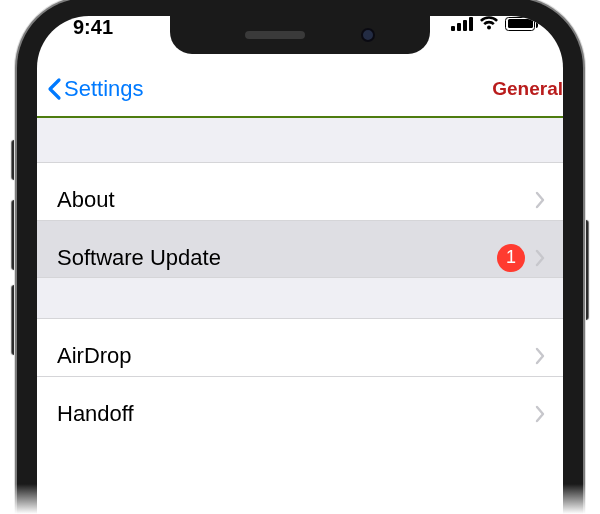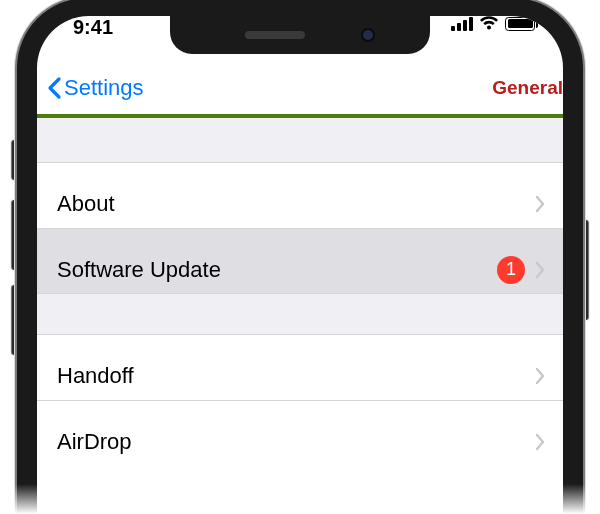--- a/index.html
+++ b/index.html
@@ -74,21 +74,21 @@
   .battery {
     width:30px; height:14px; border:1.6px solid #000; border-radius:3.5px; position:relative;
   }
   .battery::after { content:""; position:absolute; right:-4px; top:4px; width:2.5px; height:6px; background:#000; border-radius:0 2px 2px 0;}
   .battery .fill { position:absolute; left:1.5px; top:1.5px; bottom:1.5px; right:1.5px; background:#000; border-radius:1.5px;}
   .nav-bar {
     height: 56px;
     display: flex;
     align-items: center;
     position: relative;
-    border-bottom: 4px solid #4d7c0f;
+    border-bottom: 2px solid #4d7c0f;
     padding: 0 10px;
   }
   .back {
     display:flex; align-items:center; gap:2px;
     color:#007aff; font-size:22px;
   }
   .back svg { display:block; }
   .title {
     position:absolute; left:0; right:0; text-align:right;
     font-size:19px; font-weight:700; color:#b91c1c;
@@ -97,21 +97,21 @@
   .content { background:#efeff4; }
   .group-gap { height:44px; background:#efeff4; }
   .group-gap.small { height:40px; }
   .cell {
     background:#fff;
     border-top:1px solid #d5d5d8;
     display:flex;
     align-items:center;
     justify-content:space-between;
     padding: 17px 18px 0 20px;
-    height:66px;
+    height:58px;
     font-size:22px;
     color:#000;
   }
   .cell + .cell { border-top:1px solid #d5d5d8; }
   .group-end { border-bottom:1px solid #d5d5d8; }
   .cell.highlight { background:#dedee3; }
   .cell-right { display:flex; align-items:center; gap:10px; }
   .chevron { color:#c7c7cc; font-size:26px; font-weight:300;}
   .chevron svg{display:block;}
   .badge {
@@ -194,31 +194,31 @@
             <svg width="10" height="18" viewBox="0 0 10 18">
                 <path fill="none" stroke="#c7c7cc" stroke-width="2.4" stroke-linecap="round" stroke-linejoin="round" d="M2 2l6 7-6 7"></path>
               </svg>
           </span>
         </span>
       </div>
 
       <div class="group-gap small"></div>
 
       <div class="cell">
+        <span>AirDrop</span>
+        <span class="cell-right">
+          <span class="chevron">
+            <svg width="10" height="18" viewBox="0 0 10 18">
+                <path fill="none" stroke="#c7c7cc" stroke-width="2.4" stroke-linecap="round" stroke-linejoin="round" d="M2 2l6 7-6 7"></path>
+              </svg>
+          </span>
+        </span>
+      </div>
+      <div class="cell">
         <span>Handoff</span>
-        <span class="cell-right">
-          <span class="chevron">
-            <svg width="10" height="18" viewBox="0 0 10 18">
-                <path fill="none" stroke="#c7c7cc" stroke-width="2.4" stroke-linecap="round" stroke-linejoin="round" d="M2 2l6 7-6 7"></path>
-              </svg>
-          </span>
-        </span>
-      </div>
-      <div class="cell">
-        <span>AirDrop</span>
         <span class="cell-right">
           <span class="chevron">
             <svg width="10" height="18" viewBox="0 0 10 18">
                 <path fill="none" stroke="#c7c7cc" stroke-width="2.4" stroke-linecap="round" stroke-linejoin="round" d="M2 2l6 7-6 7"></path>
               </svg>
           </span>
         </span>
       </div>
 
     </div>

